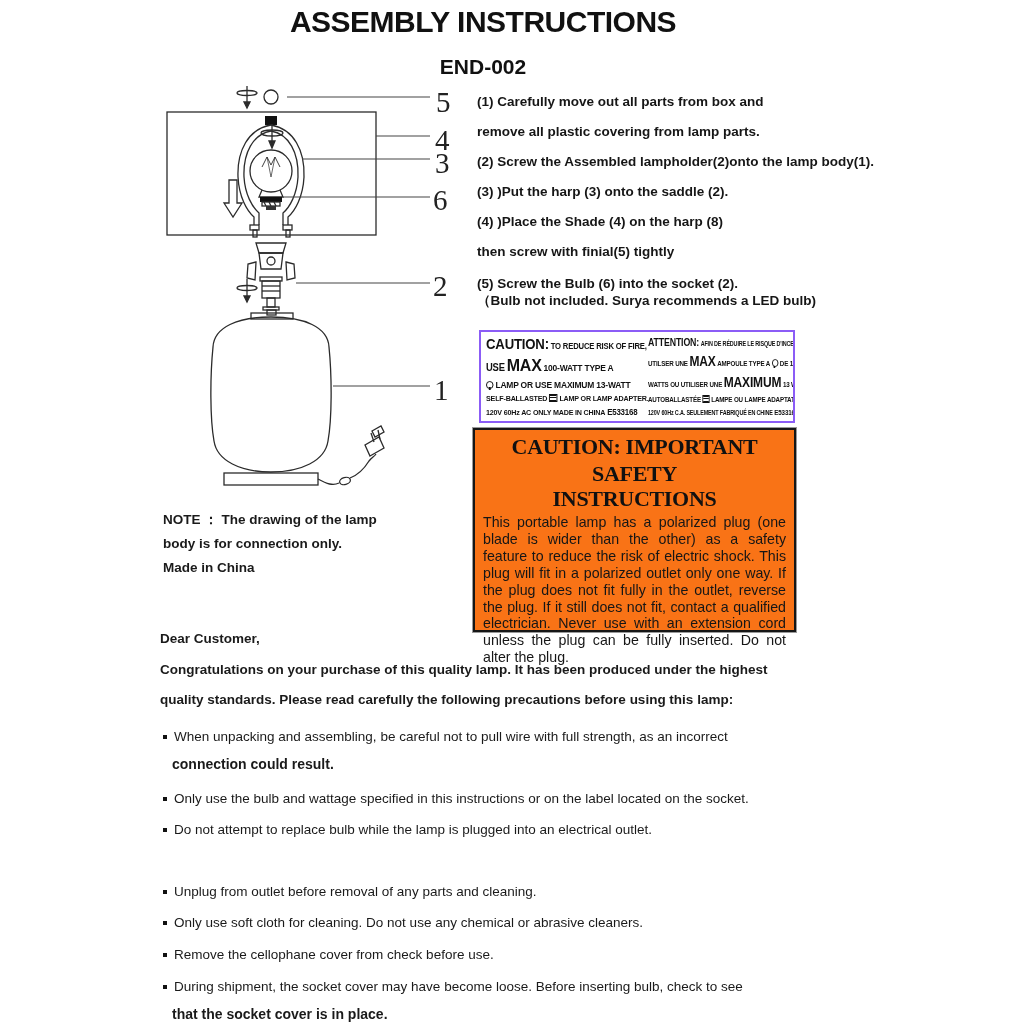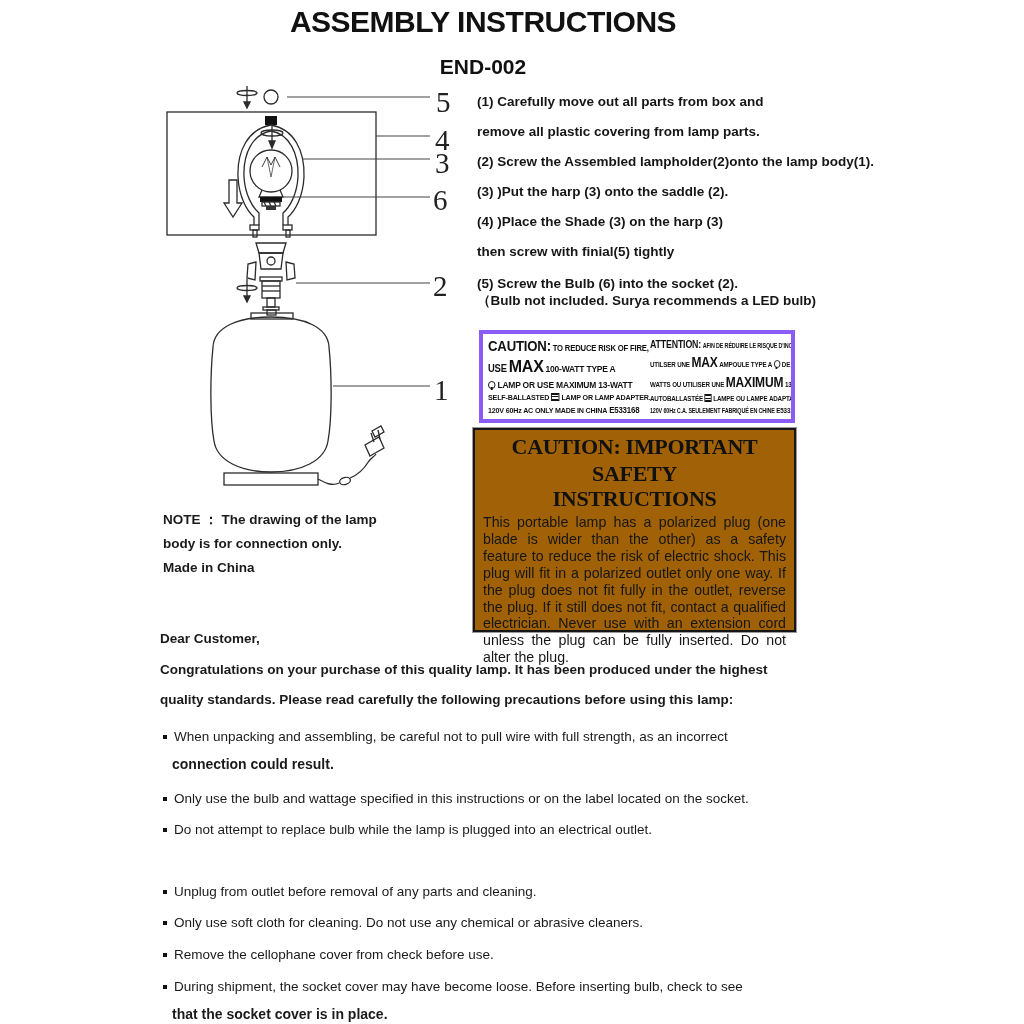--- a/index.html
+++ b/index.html
@@ -23,40 +23,40 @@
           white-space:nowrap; color:#161616; }
 
   .note-line { position:absolute; left:163px; font-size:13.5px; font-weight:700; white-space:nowrap; }
   .para-line { position:absolute; left:160px; font-size:13.5px; font-weight:700; white-space:nowrap; }
   .bullet-line { position:absolute; left:163px; font-size:13.5px; font-weight:400; white-space:nowrap; }
   .cont-line { position:absolute; left:172px; font-size:14px; font-weight:700; white-space:nowrap; }
   .sq { display:inline-block; width:4px; height:4px; background:#111; margin-right:7px; vertical-align:2px; }
 
   
   .wattage { position:absolute; left:479px; top:330px; width:316px; height:93px;
-             border:4px solid #8b5cf6; box-sizing:border-box; display:flex; gap:2px;
+             border:2px solid #8b5cf6; box-sizing:border-box; display:flex; gap:2px;
              padding:4px 5px; overflow:hidden; background:#fff; }
   .wcol { display:flex; flex-direction:column; justify-content:space-between; transform-origin:0 0; }
   .wcol.en { width:160px; transform:scaleX(0.94); }
   .wcol.fr { width:188px; transform:scaleX(0.80); }
   .wline { white-space:nowrap; font-weight:700; letter-spacing:-0.2px;
            display:flex; align-items:baseline; gap:2px; color:#111; }
   .t-caution{font-size:14px;} .t-sm{font-size:8.2px;} .t-use{font-size:10px;}
   .t-max{font-size:17px;} .t-mid{font-size:9px;} .t-xs{font-size:7.6px;} .t-cert{font-size:8.4px;}
   .f-attn{font-size:11px;} .f-xs{font-size:6.8px;} .f-max{font-size:15px;}
   .f-sm{font-size:7.8px;} .f-cert{font-size:7.8px;}
   .bulb-glyph { display:inline-block; width:6px; height:6px; border:1px solid #111;
                 border-radius:50%; position:relative; top:1px; flex:none; }
   .bulb-glyph::after { content:""; position:absolute; left:1.5px; top:5.5px; width:2px; height:2.5px; background:#111; }
   .cfl-glyph { display:inline-block; width:7px; height:6px; border:1px solid #111; position:relative; top:1px; flex:none;
                background:repeating-linear-gradient(0deg,#111 0 1px,#fff 1px 2.5px); }
 
   
   .safety { position:absolute; left:473px; top:428px; width:323px; height:204px;
-            border:2px solid #161616; box-shadow:0 0 0 1px #9a9a9a; box-sizing:border-box; background:#a16207; }
+            border:2px solid #161616; box-shadow:0 0 0 1px #9a9a9a; box-sizing:border-box; background:#f97316; }
   .safety-title { font-family:"Liberation Serif", serif; font-weight:700; font-size:22px;
                   text-align:center; line-height:27px; margin-top:3px; letter-spacing:-0.3px; color:#111; }
   .safety-body { font-size:14.2px; line-height:16.9px; text-align:justify;
                  padding:2px 8px 0 8px; font-weight:400; color:#161616; }
 </style>
 </head>
 <body>
 
 <div class="page">
 
@@ -155,21 +155,21 @@
   <div class="pnum" style="left:435px;top:126px">4</div>
   <div class="pnum" style="left:435px;top:149px">3</div>
   <div class="pnum" style="left:433px;top:186px">6</div>
   <div class="pnum" style="left:433px;top:272px">2</div>
   <div class="pnum" style="left:434px;top:376px">1</div>
 
   <div class="step" style="top:94px">(1) Carefully move out all parts from box and</div>
   <div class="step" style="top:124px">remove all plastic covering from lamp parts.</div>
   <div class="step" style="top:154px">(2) Screw the Assembled lampholder(2)onto the lamp body(1).</div>
   <div class="step" style="top:184px">(3) )Put the harp (3) onto the saddle (2).</div>
-  <div class="step" style="top:214px">(4) )Place the Shade (3) on the harp (3)</div>
+  <div class="step" style="top:214px">(4) )Place the Shade (4) on the harp (8)</div>
   <div class="step" style="top:244px">then screw with finial(5) tightly</div>
   <div class="step" style="top:276px">(5) Screw the Bulb (6) into the socket (2).</div>
   <div class="step" style="top:292px">（Bulb not included. Surya recommends a LED bulb)</div>
 
   <div class="wattage">
     <div class="wcol en">
       <div class="wline">
         <span class="t-caution">CAUTION:</span>
         <span class="t-sm">TO REDUCE RISK OF FIRE,</span>
       </div>

